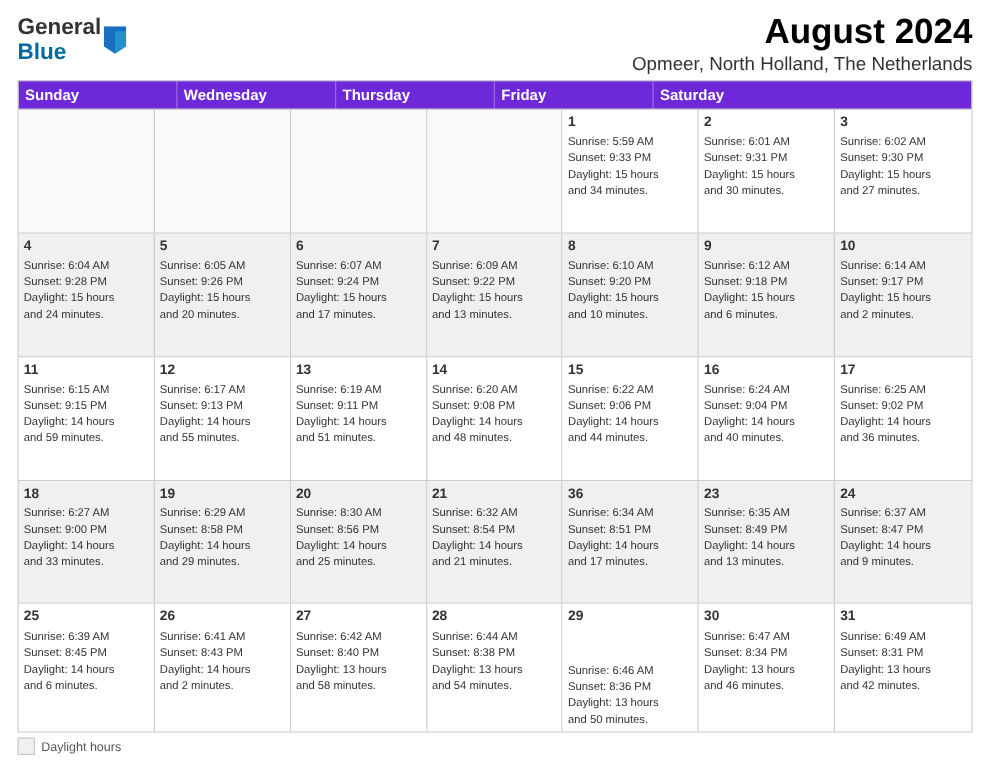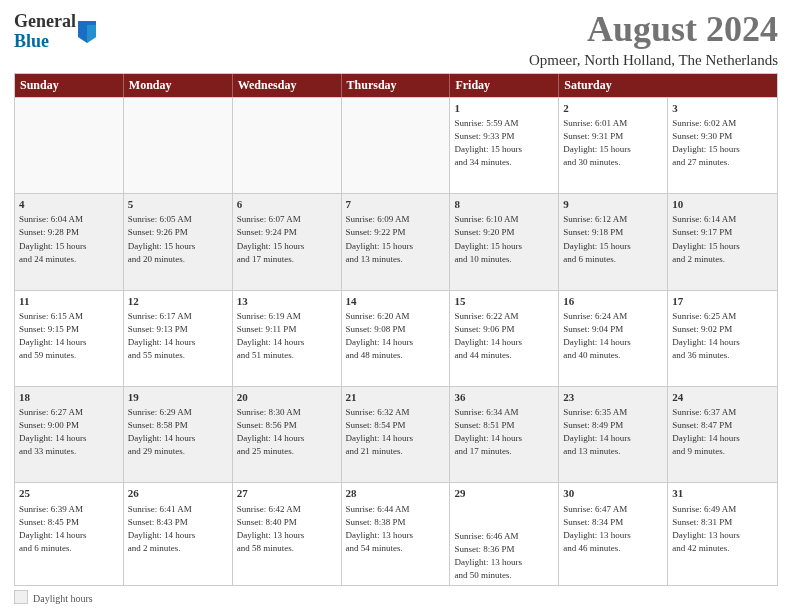--- a/index.html
+++ b/index.html
@@ -9,21 +9,20 @@
       width: 792px;
       height: 612px;
       overflow: hidden;
     }
     .page {
       width: 792px;
       height: 612px;
       padding: 10px 14px 8px 14px;
       display: flex;
       flex-direction: column;
-      font-family: Liberation Serif, serif;
     }
     .header {
       display: flex;
       align-items: flex-start;
       justify-content: space-between;
       margin-bottom: 4px;
     }
     .logo {
       display: flex;
       align-items: center;
@@ -38,40 +37,40 @@
     .logo-blue { color: #0369a1; }
     .logo-icon {
       width: 18px;
       height: 22px;
       margin-left: 2px;
     }
     .title-block {
       text-align: right;
     }
     .main-title {
-      font-size: 36px;
+      font-size: 28px;
       font-weight: bold;
-      color: #737373;
+      color: #000000;
       line-height: 1.1;
     }
     .subtitle {
       font-size: 15px;
       color: #333;
       margin-top: 2px;
     }
     .calendar {
       flex: 1;
       display: flex;
       flex-direction: column;
       border: 1px solid #ccc;
     }
     .cal-header {
       display: grid;
-      grid-template-columns: repeat(7, 1fr);
-      background: #7f1d1d;
+      grid-template-columns: repeat(6, 1fr);
+      background: #6d28d9;
     }
     .cal-header-cell {
       color: #fff;
       font-weight: bold;
       font-size: 12px;
       padding: 4px 5px;
       text-align: left;
       border-right: 1px solid rgba(255,255,255,0.3);
     }
     .cal-header-cell:last-child { border-right: none; }
@@ -148,21 +147,20 @@
     </div>
     <div class="title-block">
       <div class="main-title">August 2024</div>
       <div class="subtitle">Opmeer, North Holland, The Netherlands</div>
     </div>
   </div>
 
   <div class="calendar">
     <div class="cal-header">
     <div class="cal-header-cell">Sunday</div>
-        <div class="cal-header-cell">Monday</div>
         <div class="cal-header-cell">Wednesday</div>
         <div class="cal-header-cell">Thursday</div>
         <div class="cal-header-cell">Friday</div>
         <div class="cal-header-cell">Saturday</div>
       </div>
     <div class="cal-body">
     <div class="cal-row">
           <div class="cal-cell empty"></div>
           <div class="cal-cell empty"></div>
           <div class="cal-cell empty"></div>

